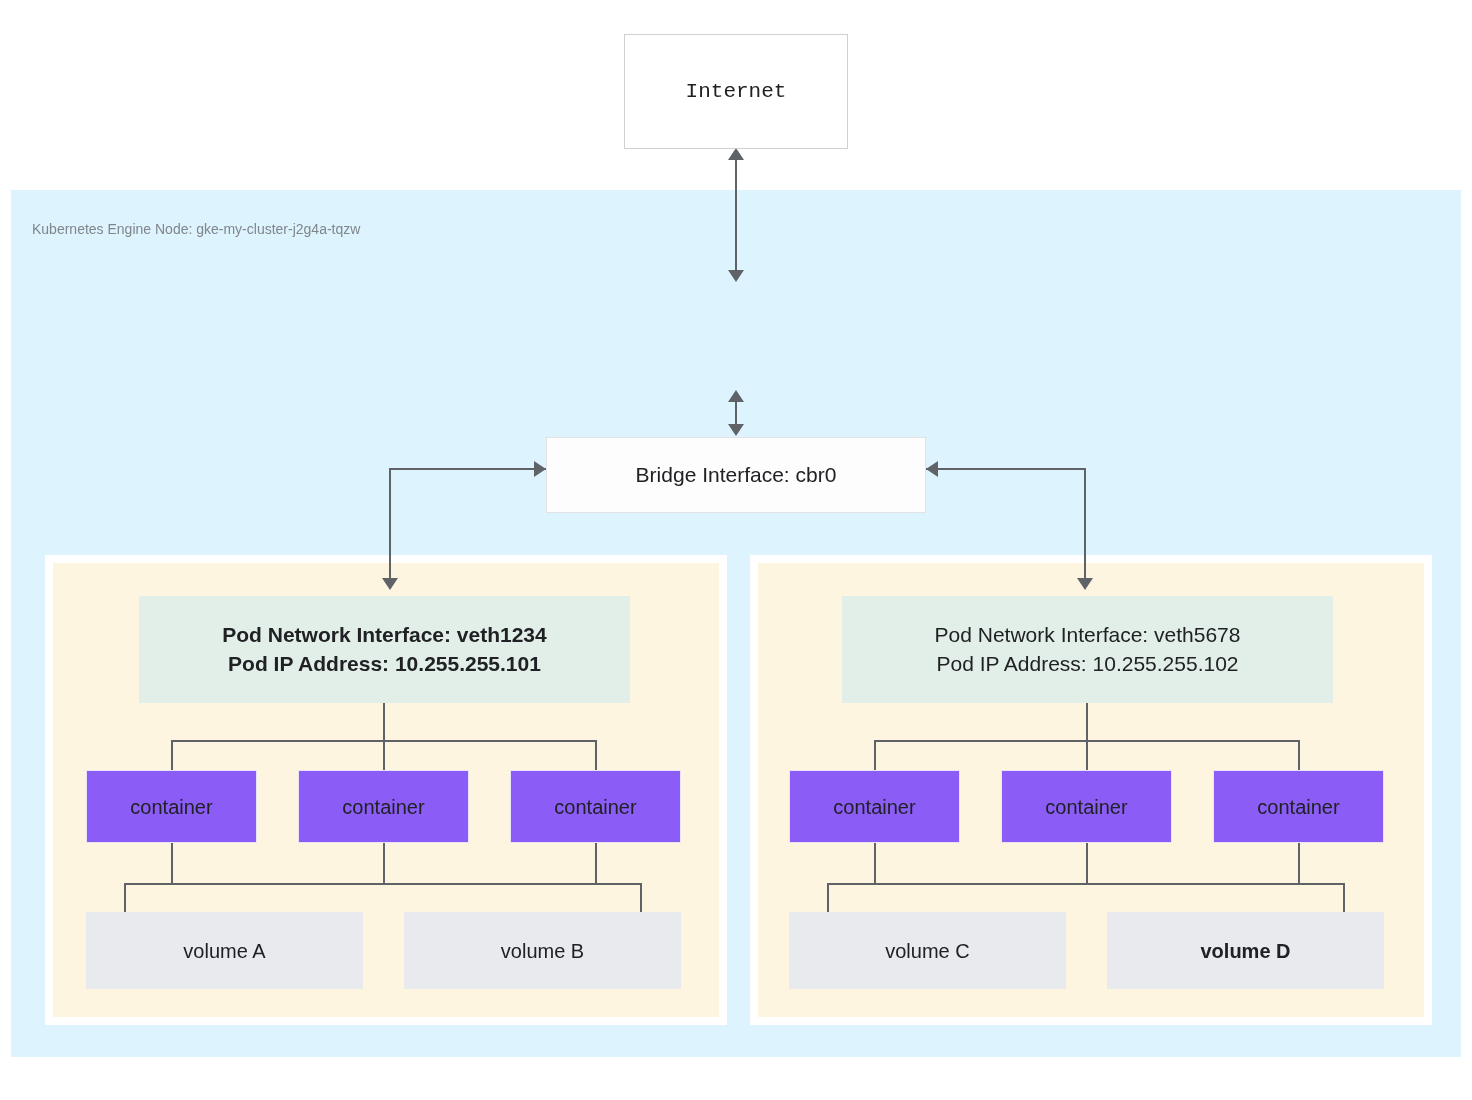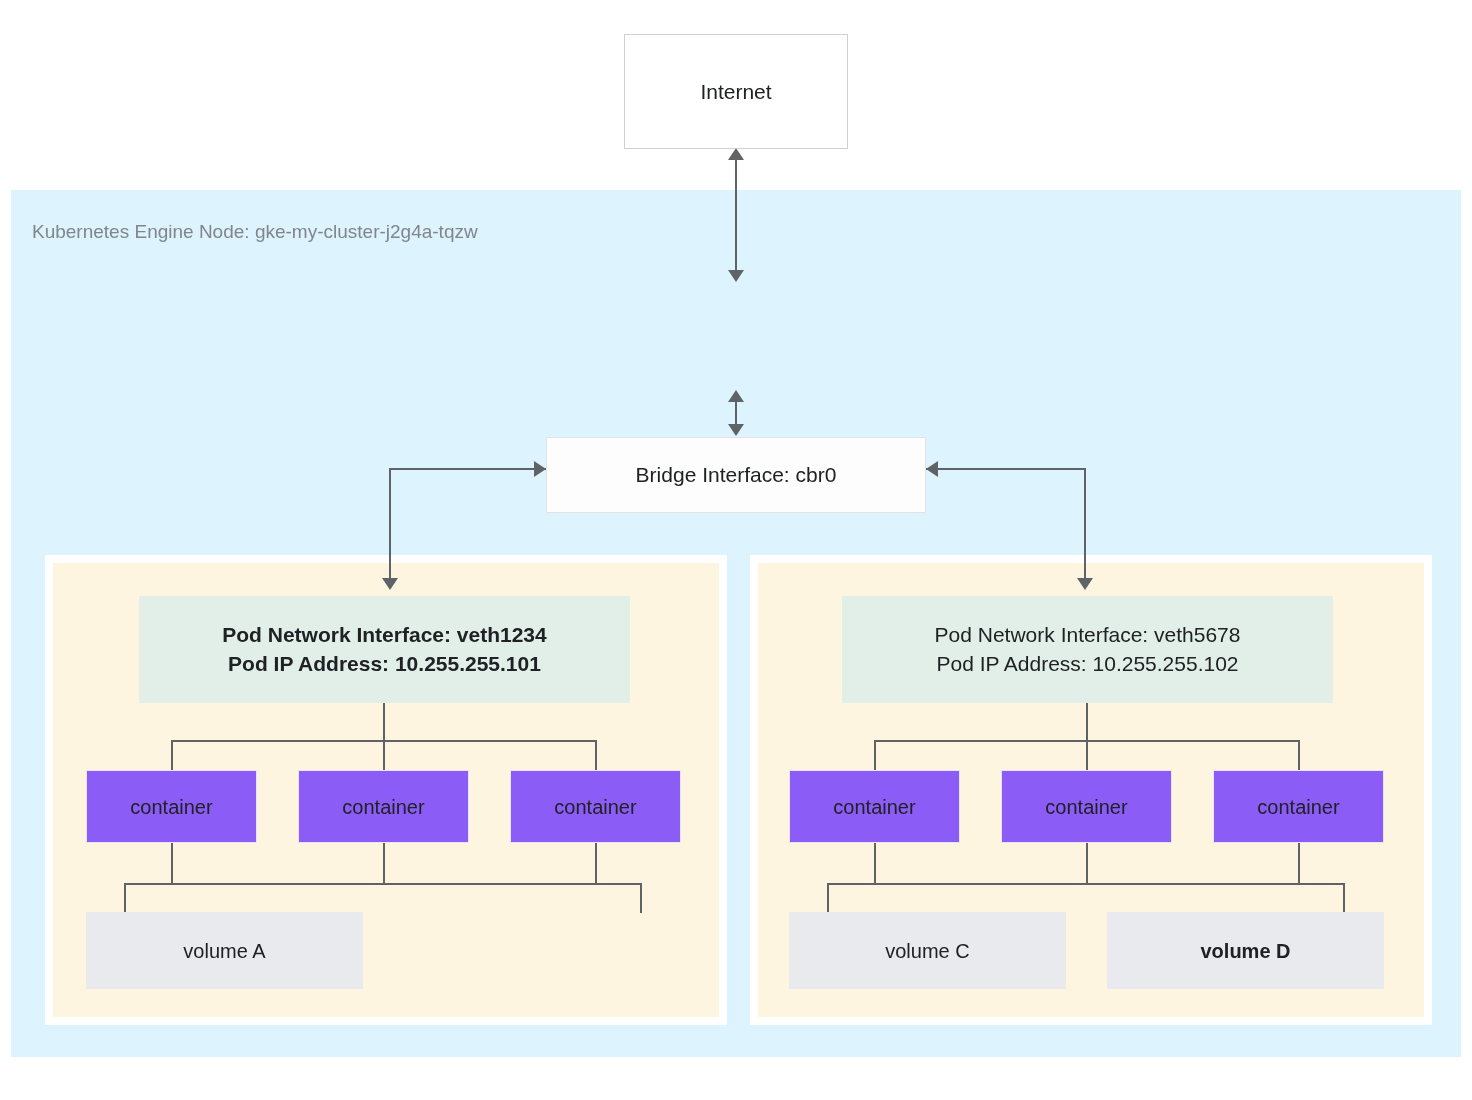--- a/index.html
+++ b/index.html
@@ -80,21 +80,21 @@
   }
   .region-pod {
     position: absolute;
     background: #fdf5e0;
     border: 8px solid #ffffff;
     box-sizing: border-box;
     z-index: 2;
   }
   .region-label {
     position: absolute;
-    font-size: 19px;
+    font-size: 14px;
     color: #80868b;
     z-index: 6;
     white-space: nowrap;
   }
 
   
   .line {
     position: absolute;
     background: #5f6368;
     z-index: 4;
@@ -131,21 +131,21 @@
 </style>
 </head>
 <body>
 
 <div id="canvas">
 
   <div class="region-node" style="left:11px; top:190px; width:1450px; height:867px;"></div>
 
   <div class="region-label" style="left:32px; top:221px;">Kubernetes Engine Node: gke-my-cluster-j2g4a-tqzw</div>
 
-  <div class="box node-internet" style="left:624px; top:34px; width:224px; height:115px;">
+  <div class="box node-internet" style="left:624px; top:34px; width:224px; height:115px;font-family:Liberation Mono, monospace;">
     <span>Internet</span>
   </div>
 
   <div class="line line-v" style="left:735px; top:152px; height:126px;"></div>
   <div class="arrow arrow-up" style="left:728px; top:148px;"></div>
   <div class="arrow arrow-down" style="left:728px; top:270px;"></div>
 
 
   <div class="line line-v" style="left:735px; top:392px; height:42px;"></div>
   <div class="arrow arrow-up" style="left:728px; top:390px;"></div>
@@ -191,20 +191,23 @@
   <div class="line line-v" style="left:171px; top:843px; height:41px;"></div>
   <div class="line line-v" style="left:383px; top:843px; height:41px;"></div>
   <div class="line line-v" style="left:595px; top:843px; height:41px;"></div>
   <div class="line line-h" style="left:124px; top:883px; width:518px;"></div>
   <div class="line line-v" style="left:124px; top:883px; height:30px;"></div>
   <div class="line line-v" style="left:640px; top:883px; height:30px;"></div>
 
   <div class="box node-volume" style="left:86px; top:912px; width:277px; height:77px;">
     <span>volume A</span>
   </div>
+  <div class="box node-volume" style="left:404px; top:912px; width:277px; height:77px;">
+    <span>volume B</span>
+  </div>
 
   <div class="region-pod" style="left:750px; top:555px; width:682px; height:470px;"></div>
 
   <div class="box node-podif ln-2" style="left:842px; top:596px; width:491px; height:107px; flex-direction:column;">
     <span>Pod Network Interface: veth5678</span>
     <span>Pod IP Address: 10.255.255.102</span>
   </div>
 
   <div class="line line-v" style="left:1086px; top:703px; height:66px;"></div>
   <div class="line line-h" style="left:874px; top:740px; width:426px;"></div>

